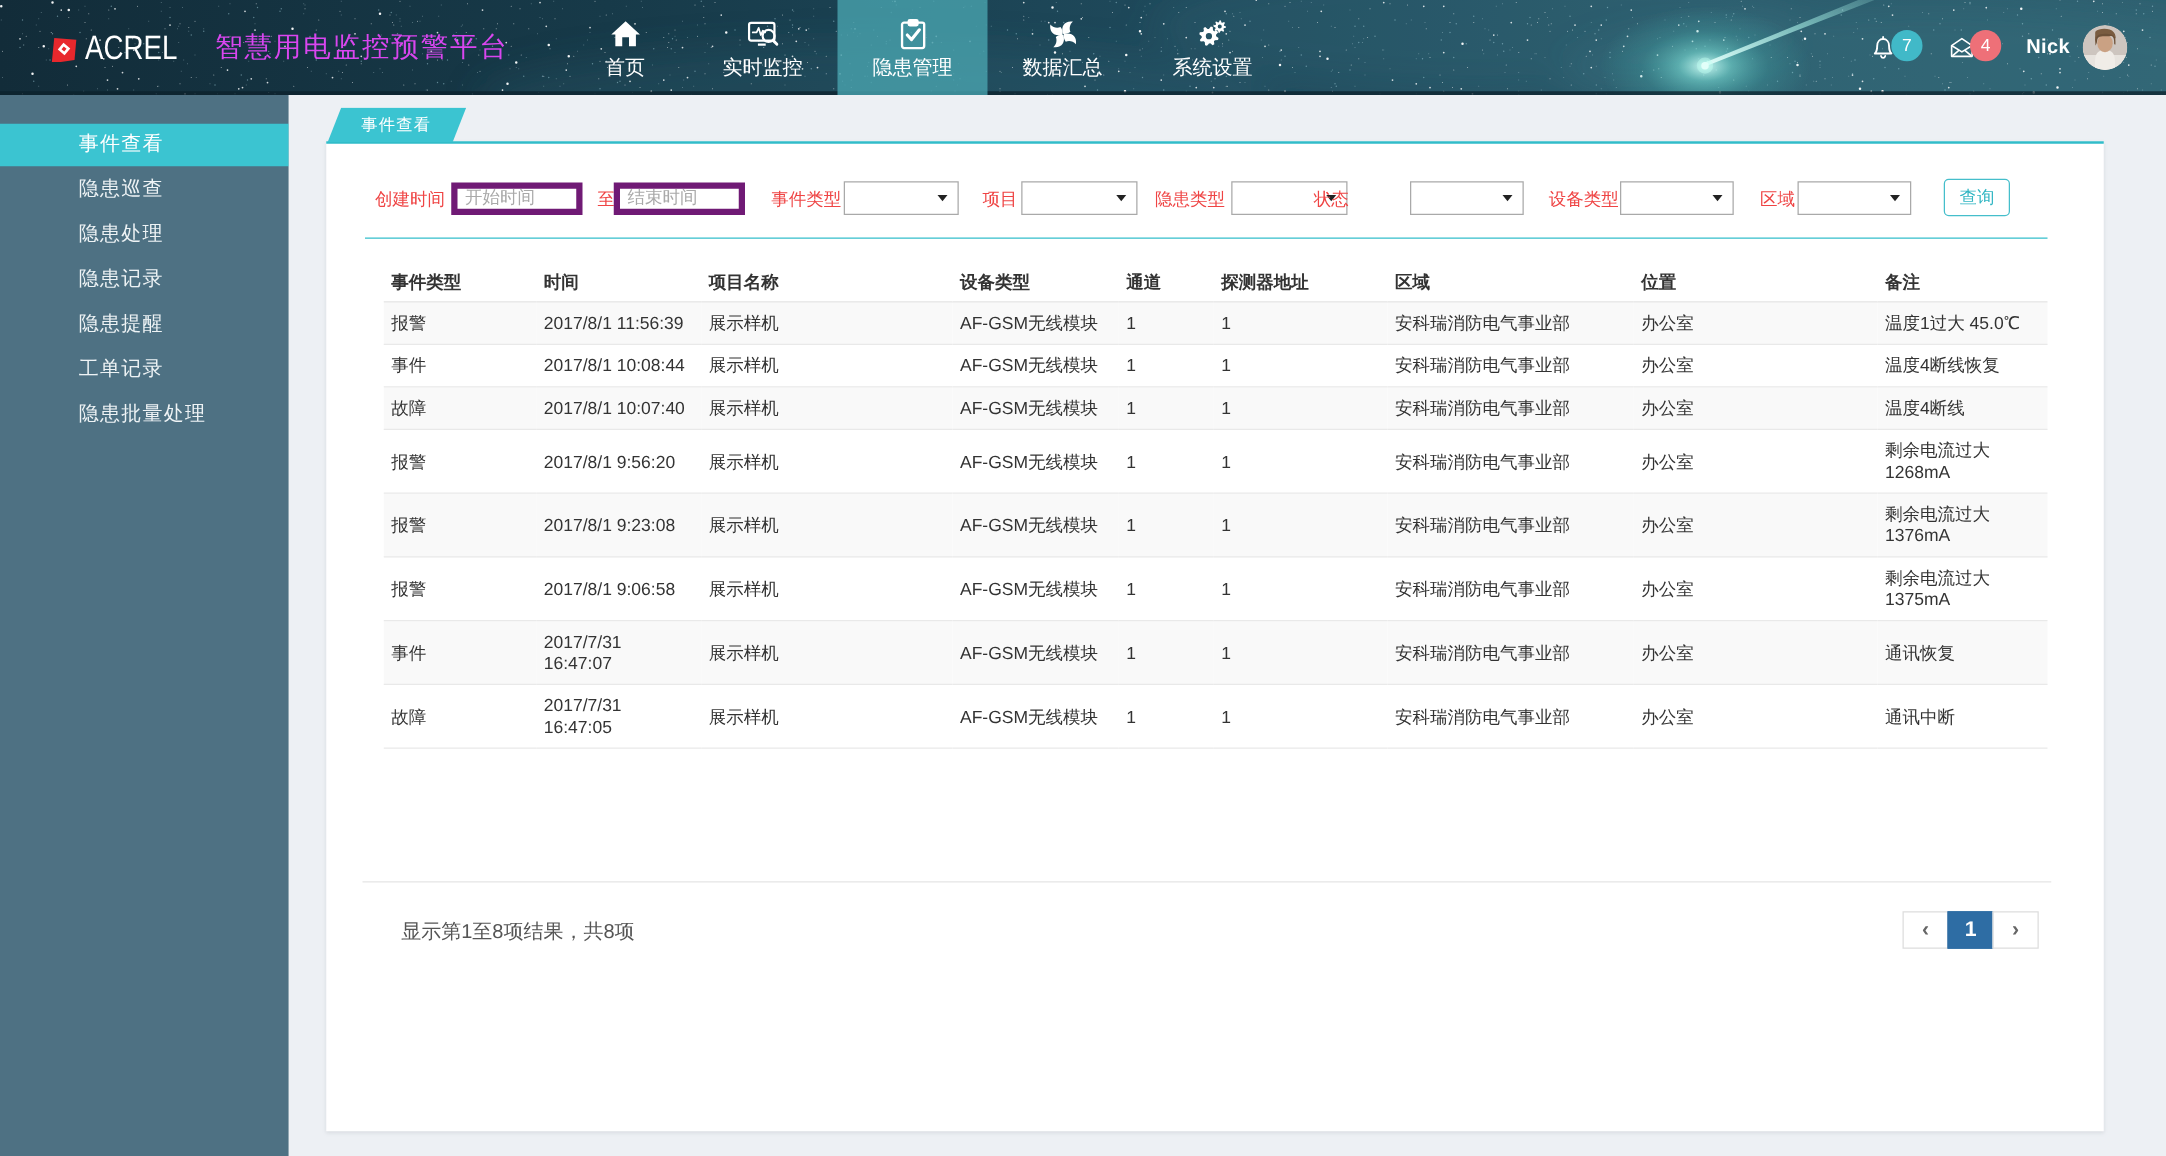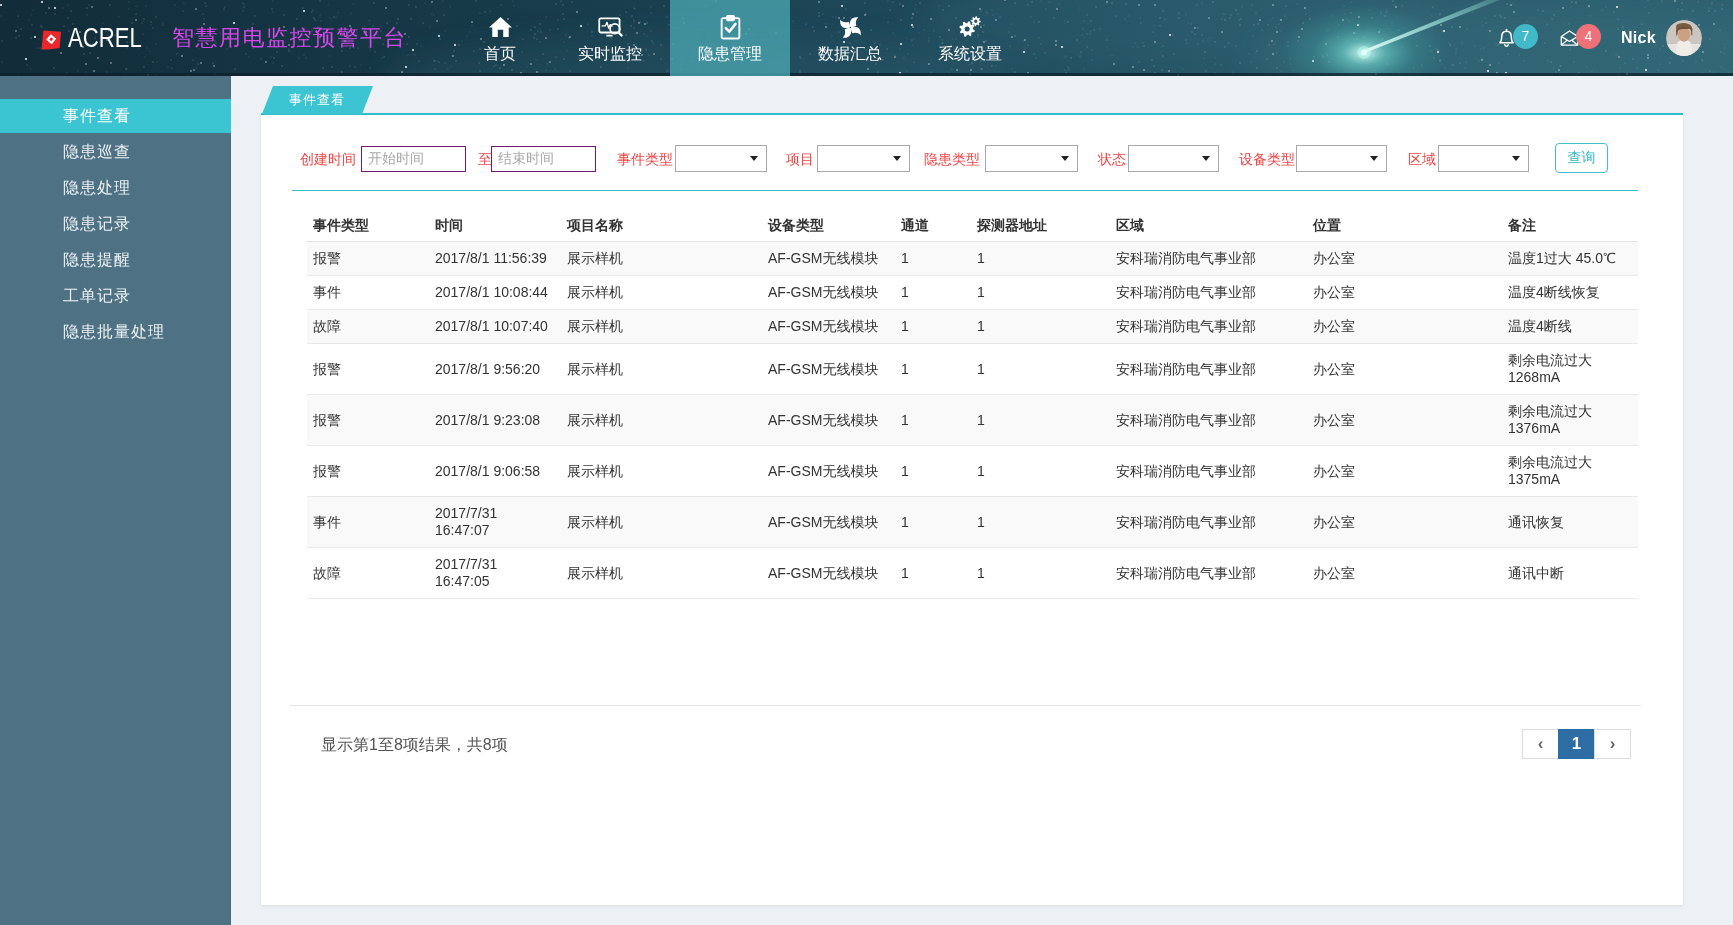--- a/index.html
+++ b/index.html
@@ -40,21 +40,21 @@
 
   .main { position:absolute; left:231px; top:0; width:1502px; height:849px; background:#edf0f4; }
   .tab { position:absolute; left:30px; top:10px; width:112px; height:28px; background:#3bc4d1;
          clip-path:polygon(12px 0, 112px 0, 101px 28px, 1px 28px); color:#fff; font-size:13px;
          display:flex; align-items:center; justify-content:center; letter-spacing:1px; z-index:2; }
   .card { position:absolute; left:30px; top:37px; width:1422px; height:792px; background:#fff;
           border-top:2px solid #31bcc9; box-shadow:0 1px 3px rgba(120,130,140,0.18); }
 
   
   .f-label { position:absolute; top:30px; height:28px; line-height:28px; font-size:14px; color:#ef4444; white-space:nowrap; }
-  .f-input { position:absolute; top:31px; height:26px; border:1px solid #701a75; background:#fff; font-size:14px; color:#333; padding:0 6px; font-family:Liberation Mono, monospace; }
+  .f-input { position:absolute; top:31px; height:26px; border:5px solid #701a75; background:#fff; font-size:14px; color:#333; padding:0 6px; font-family:Liberation Mono, monospace; }
   .f-input::placeholder { color:#a9a9a9; }
   .f-select { position:absolute; top:30px; height:27px; border:1px solid #a9a9a9; background:#fff; cursor:pointer; }
   .f-select .arr { position:absolute; right:8px; top:10px; width:0; height:0; border-left:4px solid transparent; border-right:4px solid transparent; border-top:5px solid #222; }
   .search-btn { position:absolute; left:1294px; top:28px; width:53px; height:30px; background:#fff; border:1px solid #45becb; border-radius:4px; color:#31b6c3; font-size:14px; cursor:pointer; font-family:Liberation Serif, serif; }
   .sep-teal { position:absolute; left:31px; top:75px; width:1346px; height:0; border-top:1px solid #35bfcb; }
 
   
   .tbl { position:absolute; left:46px; top:96px; width:1331px; border-collapse:collapse; table-layout:fixed; font-size:14px; color:#333; }
   .tbl th { text-align:left; font-weight:700; padding:6px 0 7px 6px; line-height:17px; border-bottom:1px solid #e3e3e3; }
   .tbl td { padding:8px 0 8px 6px; line-height:17px; border-bottom:1px solid #e9e9e9; white-space:pre-line; vertical-align:middle; }
@@ -244,21 +244,21 @@
     <span class="f-label" style="left: 525px;">项目</span>
     <span class="f-select" style="left: 556px; width: 93px;">
               <span class="arr"></span>
             </span>
   </span><span>
     <span class="f-label" style="left: 663px;">隐患类型</span>
     <span class="f-select" style="left: 724px; width: 93px;">
               <span class="arr"></span>
             </span>
   </span><span>
-    <span class="f-label" style="left: 837px;">状态</span>
+    <span class="f-label" style="left: 790px;">状态</span>
     <span class="f-select" style="left: 867px; width: 91px;">
               <span class="arr"></span>
             </span>
   </span><span>
     <span class="f-label" style="left: 978px;">设备类型</span>
     <span class="f-select" style="left: 1035px; width: 91px;">
               <span class="arr"></span>
             </span>
   </span><span>
     <span class="f-label" style="left: 1147px;">区域</span>

